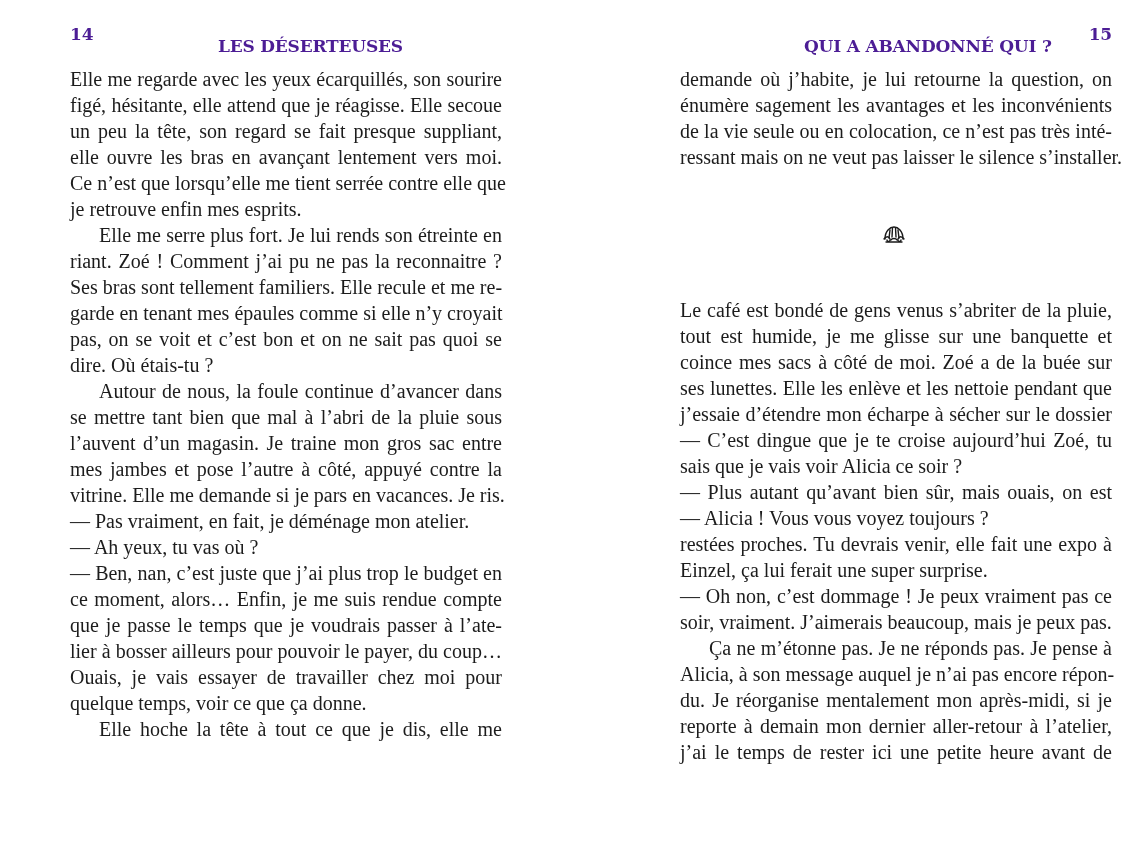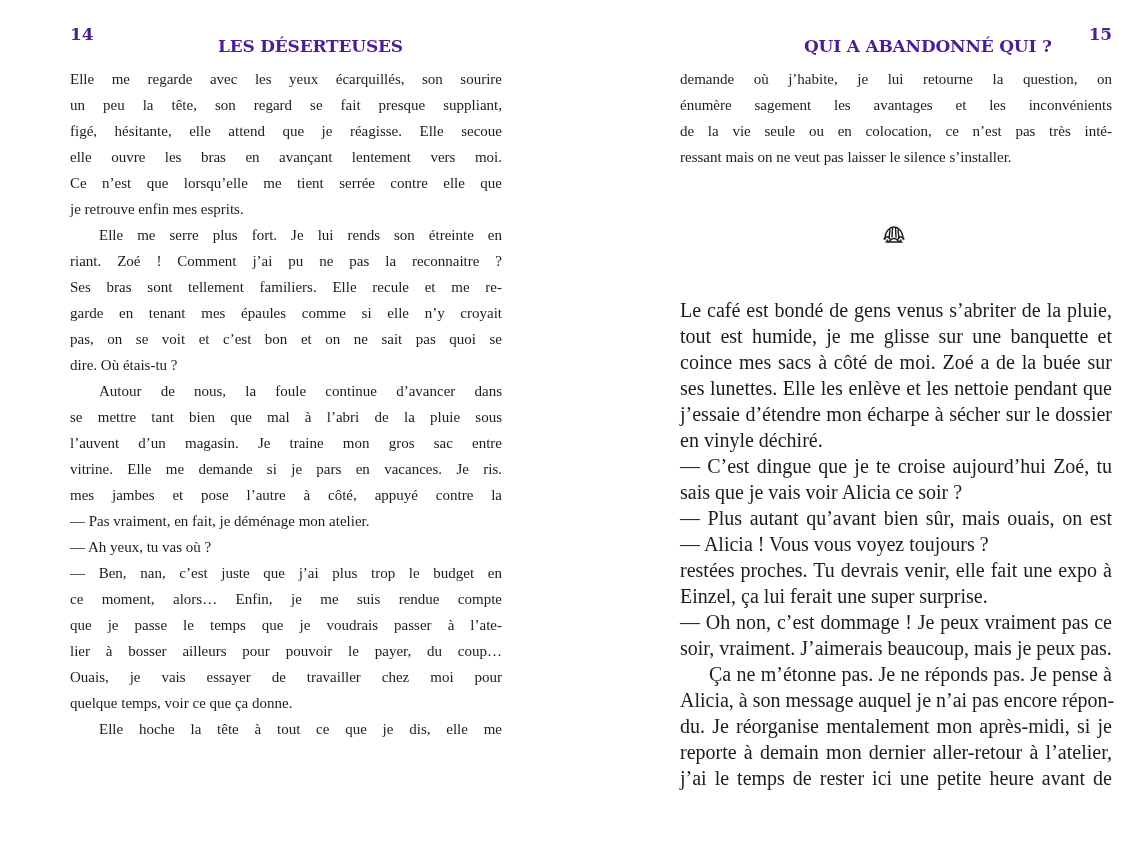--- a/index.html
+++ b/index.html
@@ -47,21 +47,21 @@
     top: 12px;
     white-space: nowrap;
   }
   .page.left .running-head .title { left: 148px; }
   .page.right .running-head .title { left: 124px; }
 
   .body-text {
     position: absolute;
     left: 0;
     width: 432px;
-    font-size: 15px;
+    font-size: 20px;
     line-height: 26px;
   }
   .page.left .body-text { top: 66px; }
   .page.right .body-text { top: 66px; }
 
   .line {
     display: block;
     height: 26px;
     white-space: nowrap;
     text-align: justify;
@@ -96,36 +96,36 @@
 </head>
 <body>
 
 <div class="page left">
   <div class="running-head">
     <span class="folio">14</span>
     <span class="title">LES DÉSERTEUSES</span>
   </div>
   <div class="body-text">
       <span class="line">Elle me regarde avec les yeux écarquillés, son sourire</span>
+      <span class="line">figé, hésitante, elle attend que je réagisse. Elle secoue</span>
       <span class="line">un peu la tête, son regard se fait presque suppliant,</span>
-      <span class="line">figé, hésitante, elle attend que je réagisse. Elle secoue</span>
       <span class="line">elle ouvre les bras en avançant lentement vers moi.</span>
       <span class="line">Ce n’est que lorsqu’elle me tient serrée contre elle que</span>
       <span class="line last">je retrouve enfin mes esprits.</span>
       <span class="line indent">Elle me serre plus fort. Je lui rends son étreinte en</span>
       <span class="line">riant. Zoé ! Comment j’ai pu ne pas la reconnaitre ?</span>
       <span class="line">Ses bras sont tellement familiers. Elle recule et me re-</span>
       <span class="line">garde en tenant mes épaules comme si elle n’y croyait</span>
       <span class="line">pas, on se voit et c’est bon et on ne sait pas quoi se</span>
       <span class="line last">dire. Où étais-tu ?</span>
       <span class="line indent">Autour de nous, la foule continue d’avancer dans</span>
       <span class="line">se mettre tant bien que mal à l’abri de la pluie sous</span>
       <span class="line">l’auvent d’un magasin. Je traine mon gros sac entre</span>
+      <span class="line">mes jambes et pose l’autre à côté, appuyé contre la</span>
       <span class="line">vitrine. Elle me demande si je pars en vacances. Je ris.</span>
-      <span class="line">mes jambes et pose l’autre à côté, appuyé contre la</span>
       <span class="line last">— Pas vraiment, en fait, je déménage mon atelier.</span>
       <span class="line last">— Ah yeux, tu vas où ?</span>
       <span class="line">— Ben, nan, c’est juste que j’ai plus trop le budget en</span>
       <span class="line">ce moment, alors… Enfin, je me suis rendue compte</span>
       <span class="line">que je passe le temps que je voudrais passer à l’ate-</span>
       <span class="line">lier à bosser ailleurs pour pouvoir le payer, du coup…</span>
       <span class="line">Ouais, je vais essayer de travailler chez moi pour</span>
       <span class="line last">quelque temps, voir ce que ça donne.</span>
       <span class="line indent">Elle hoche la tête à tout ce que je dis, elle me</span>
     </div>
@@ -158,21 +158,20 @@
       </g>
     </svg>
   </div>
 
   <div class="section-two">
       <span class="line">Le café est bondé de gens venus s’abriter de la pluie,</span>
       <span class="line">tout est humide, je me glisse sur une banquette et</span>
       <span class="line">coince mes sacs à côté de moi. Zoé a de la buée sur</span>
       <span class="line">ses lunettes. Elle les enlève et les nettoie pendant que</span>
       <span class="line">j’essaie d’étendre mon écharpe à sécher sur le dossier</span>
-      <span class="line last">en vinyle déchiré.</span>
       <span class="line">— C’est dingue que je te croise aujourd’hui Zoé, tu</span>
       <span class="line last">sais que je vais voir Alicia ce soir ?</span>
       <span class="line">— Plus autant qu’avant bien sûr, mais ouais, on est</span>
       <span class="line last">— Alicia ! Vous vous voyez toujours ?</span>
       <span class="line">restées proches. Tu devrais venir, elle fait une expo à</span>
       <span class="line last">Einzel, ça lui ferait une super surprise.</span>
       <span class="line">— Oh non, c’est dommage ! Je peux vraiment pas ce</span>
       <span class="line last">soir, vraiment. J’aimerais beaucoup, mais je peux pas.</span>
       <span class="line indent">Ça ne m’étonne pas. Je ne réponds pas. Je pense à</span>
       <span class="line">Alicia, à son message auquel je n’ai pas encore répon-</span>

